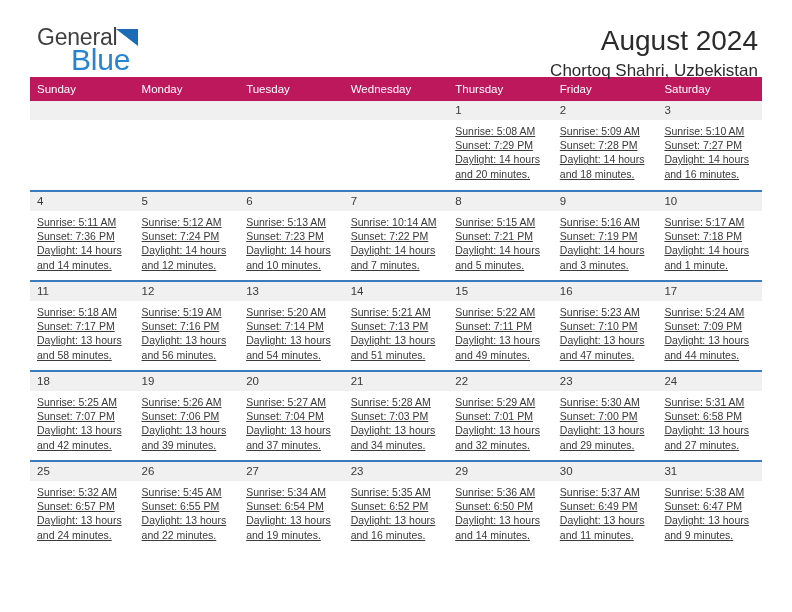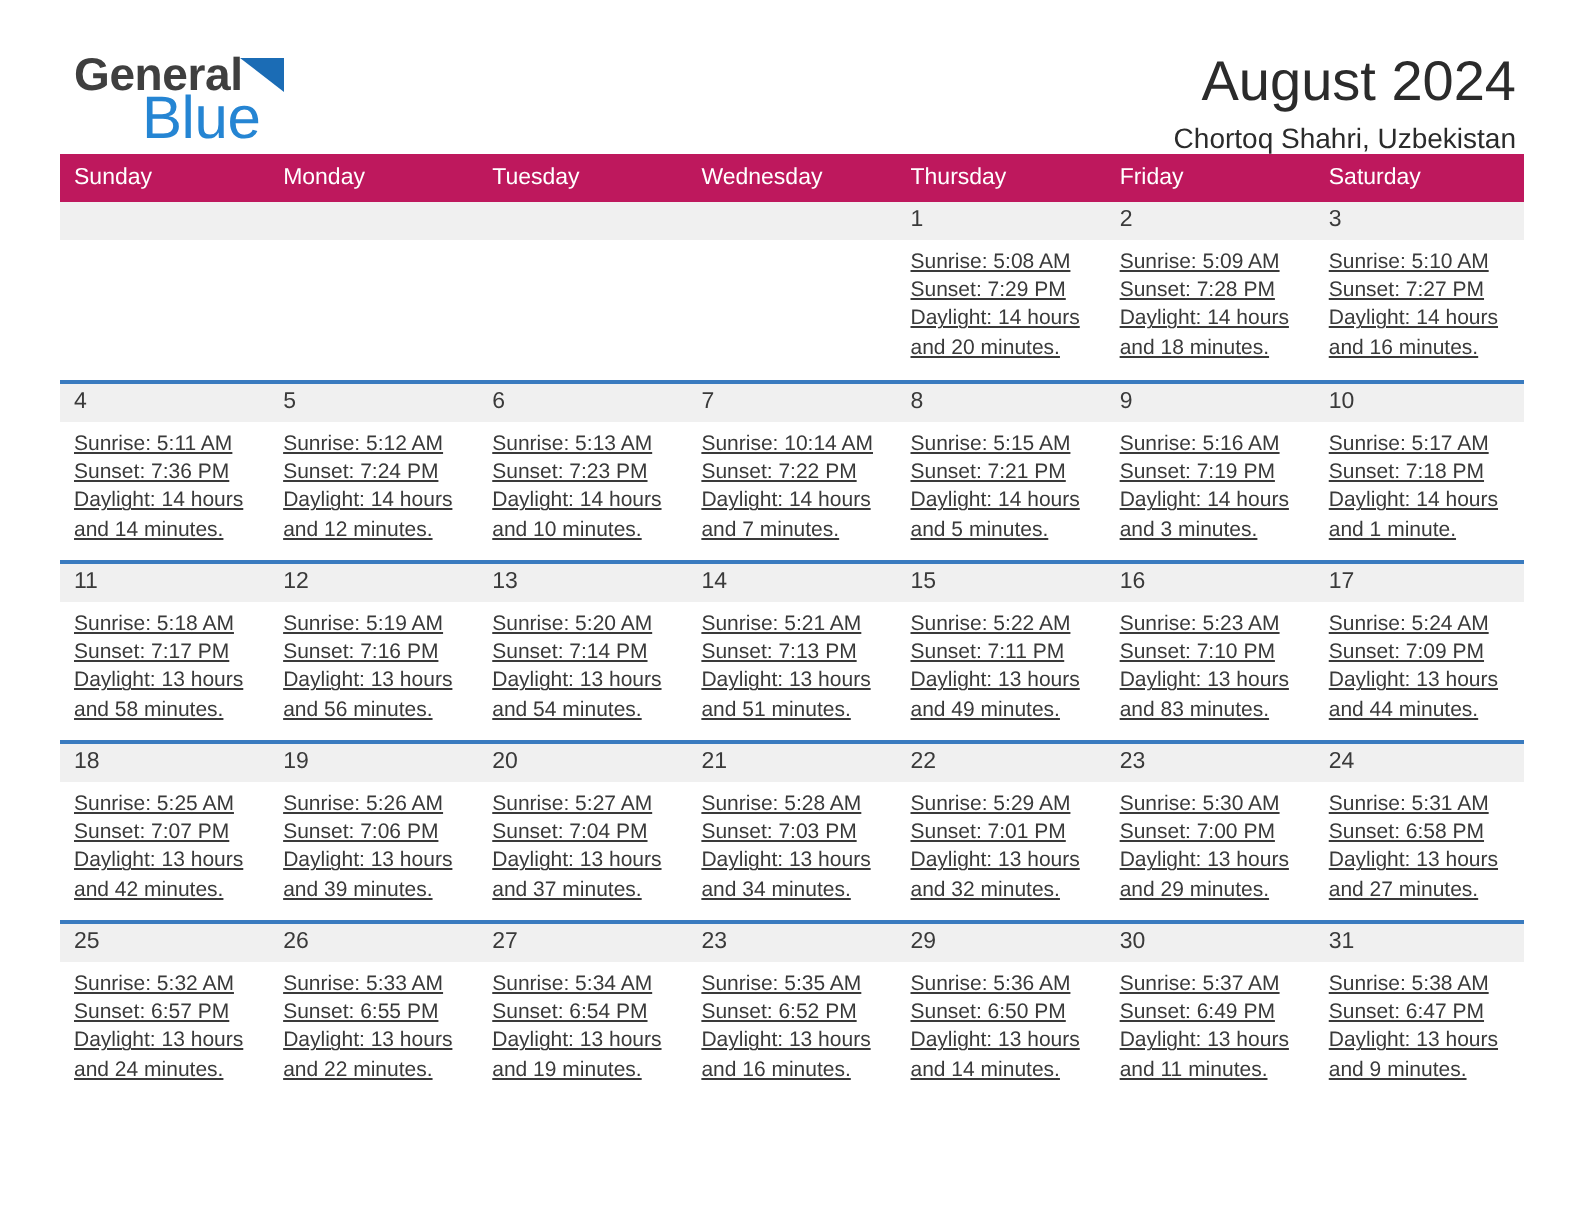--- a/index.html
+++ b/index.html
@@ -37,21 +37,21 @@
     padding-left: 7px;
   }
   .brand-row1 {
     display: flex;
     align-items: flex-end;
   }
   .brand-general {
     font-size: 23px;
     color: #3f3f3f;
     letter-spacing: -0.2px;
-    font-weight: 700;
+    font-weight: 400;
   }
   .brand-triangle {
     width: 0;
     height: 0;
     border-top: 17px solid #1b6cb5;
     border-left: 22px solid transparent;
     margin-left: -1px;
     margin-bottom: 3px;
   }
   .brand-blue {
@@ -67,21 +67,21 @@
     padding-right: 4px;
   }
   .cal-title {
     font-size: 28px;
     color: #2b2b2b;
     font-weight: 400;
     line-height: 1.05;
     margin-left: 38px;
   }
   .cal-subtitle {
-    font-size: 14px;
+    font-size: 17px;
     color: #2b2b2b;
     margin-top: 7px;
     line-height: 1.1;
   }
 
   
   .calendar {
     width: 732px;
     border-collapse: collapse;
     table-layout: fixed;
@@ -359,21 +359,21 @@
             </div>
           </div>
         </td>
         <td>
           <div class="cell">
             <div class="daynum">16</div>
             <div class="info">
               <div>Sunrise: 5:23 AM</div>
               <div>Sunset: 7:10 PM</div>
               <div>Daylight: 13 hours</div>
-              <div>and 83 minutes.</div>
+              <div>and 47 minutes.</div>
             </div>
           </div>
         </td>
         <td>
           <div class="cell">
             <div class="daynum">17</div>
             <div class="info">
               <div>Sunrise: 5:24 AM</div>
               <div>Sunset: 7:09 PM</div>
               <div>Daylight: 13 hours</div>
@@ -472,21 +472,21 @@
               <div>Sunset: 6:57 PM</div>
               <div>Daylight: 13 hours</div>
               <div>and 24 minutes.</div>
             </div>
           </div>
         </td>
         <td>
           <div class="cell">
             <div class="daynum">26</div>
             <div class="info">
-              <div>Sunrise: 5:33 AM</div>
+              <div>Sunrise: 5:45 AM</div>
               <div>Sunset: 6:55 PM</div>
               <div>Daylight: 13 hours</div>
               <div>and 22 minutes.</div>
             </div>
           </div>
         </td>
         <td>
           <div class="cell">
             <div class="daynum">27</div>
             <div class="info">

